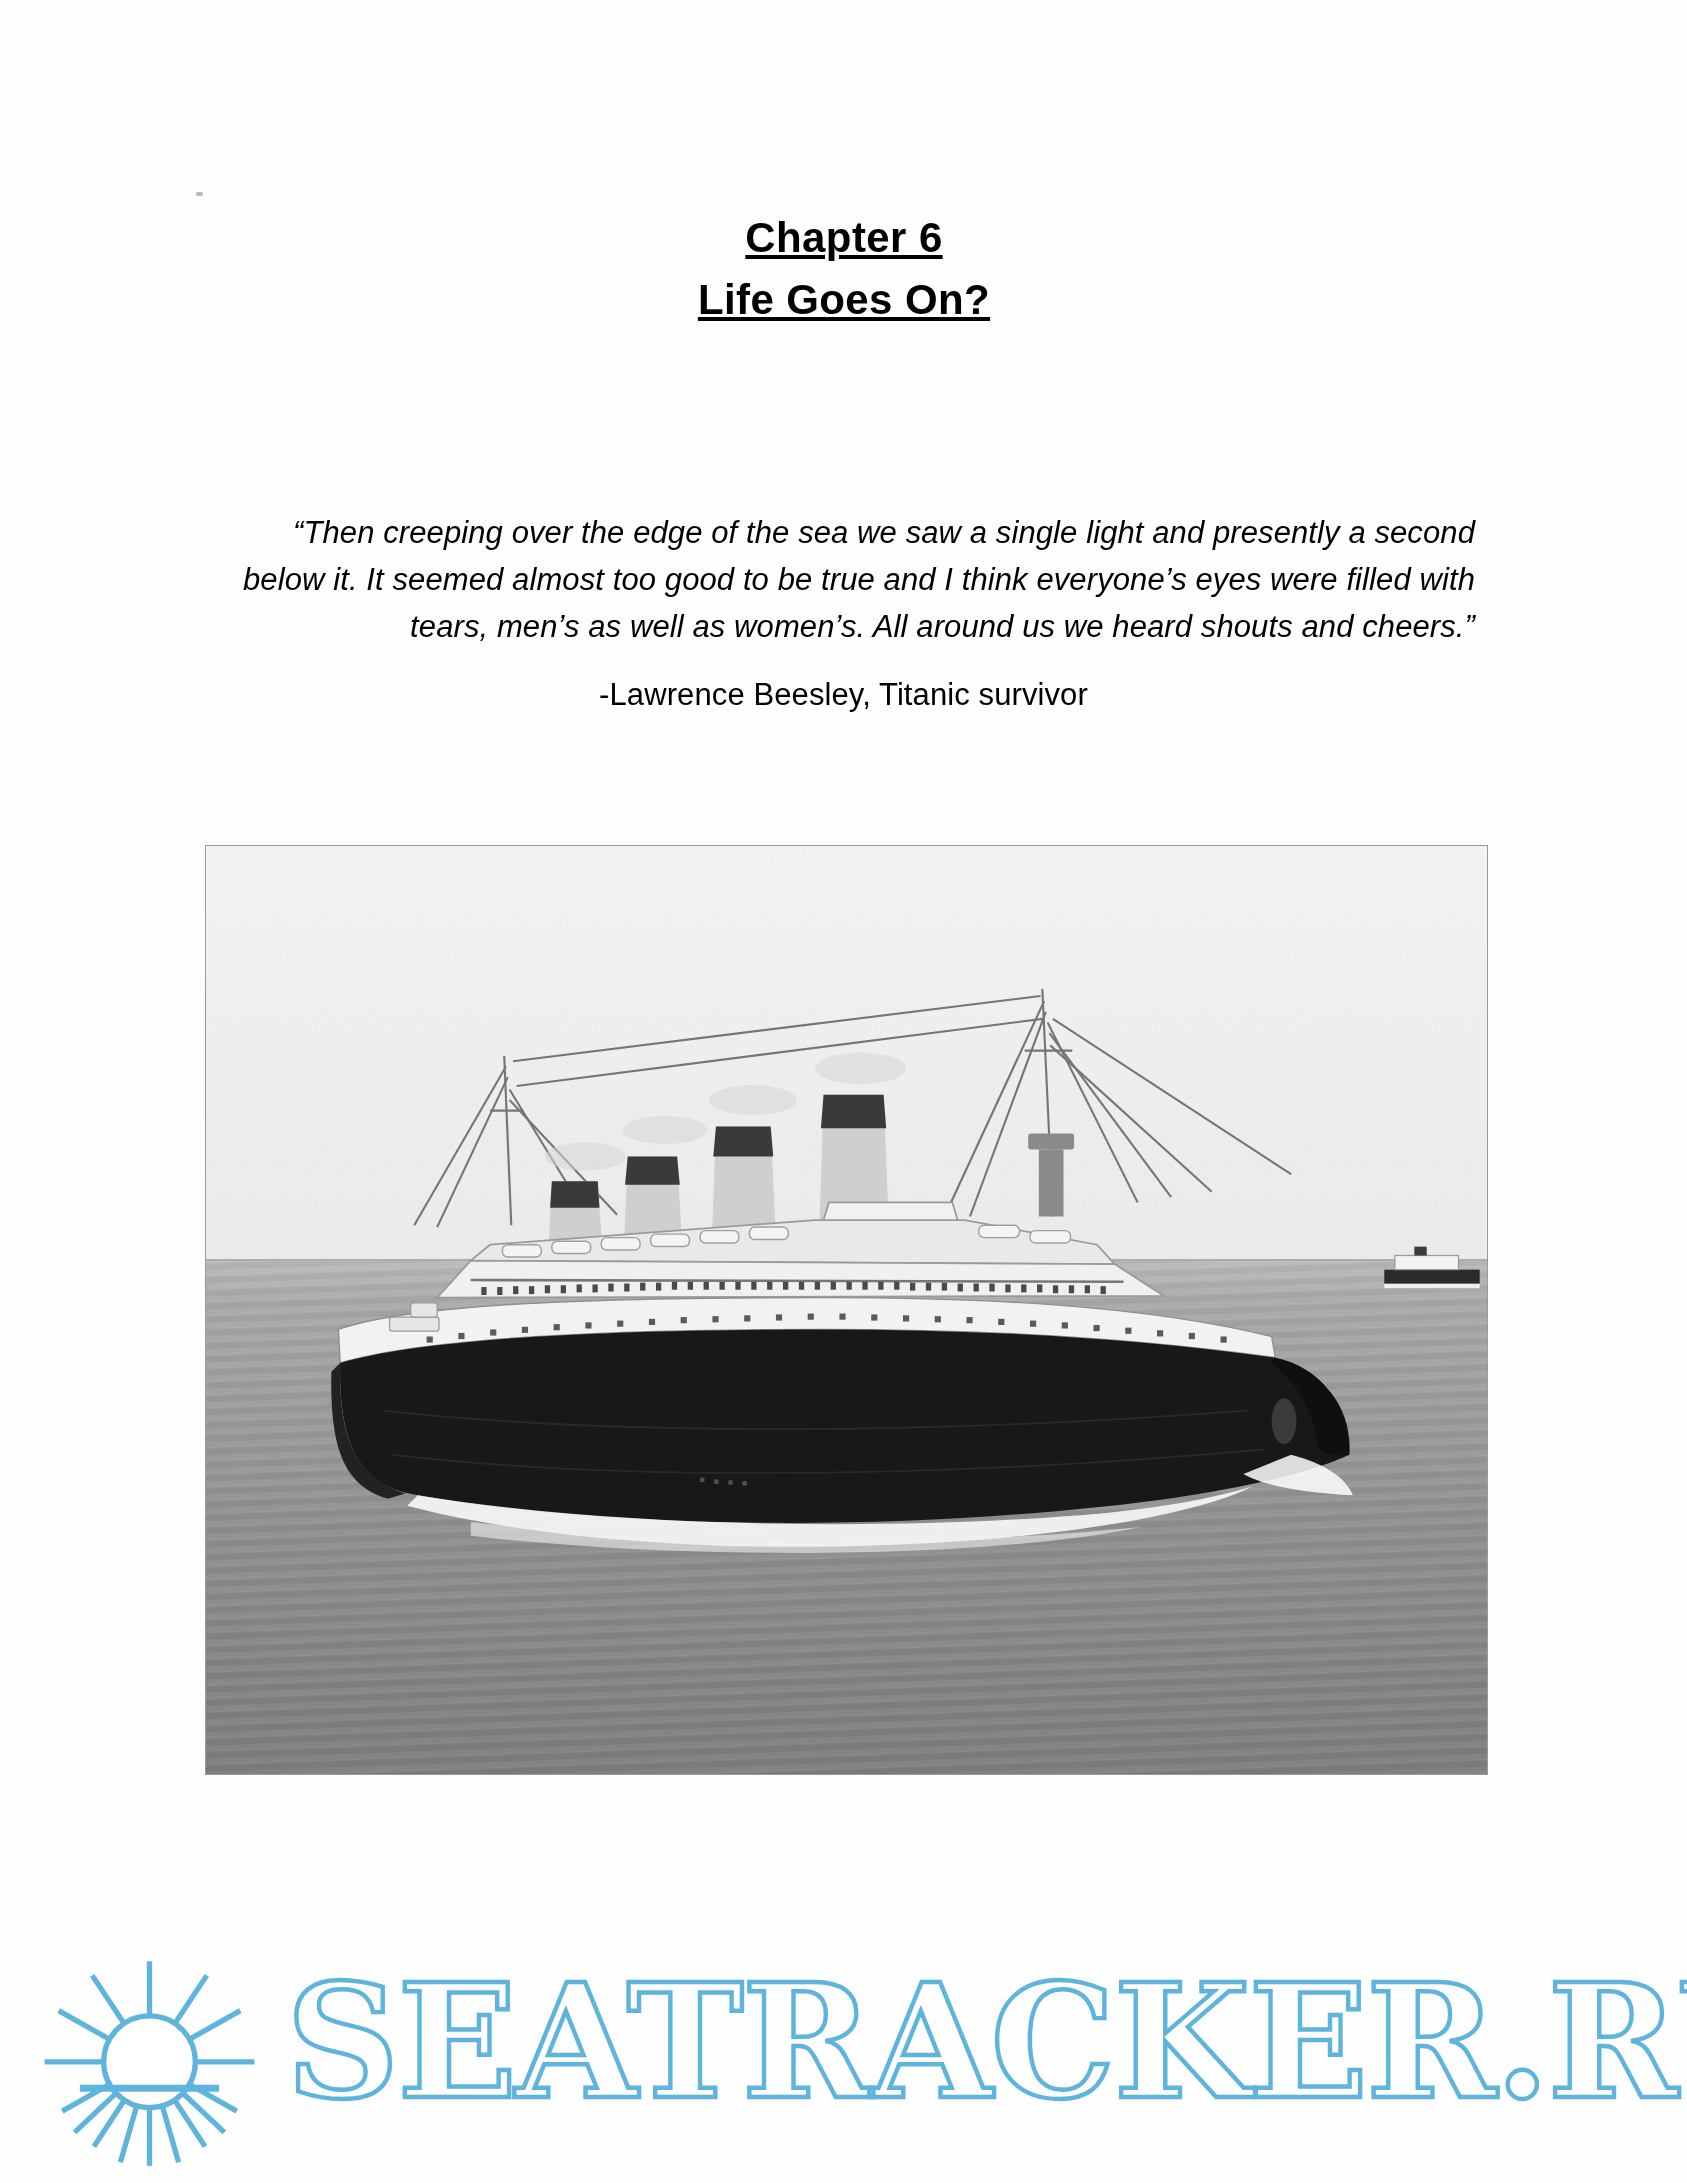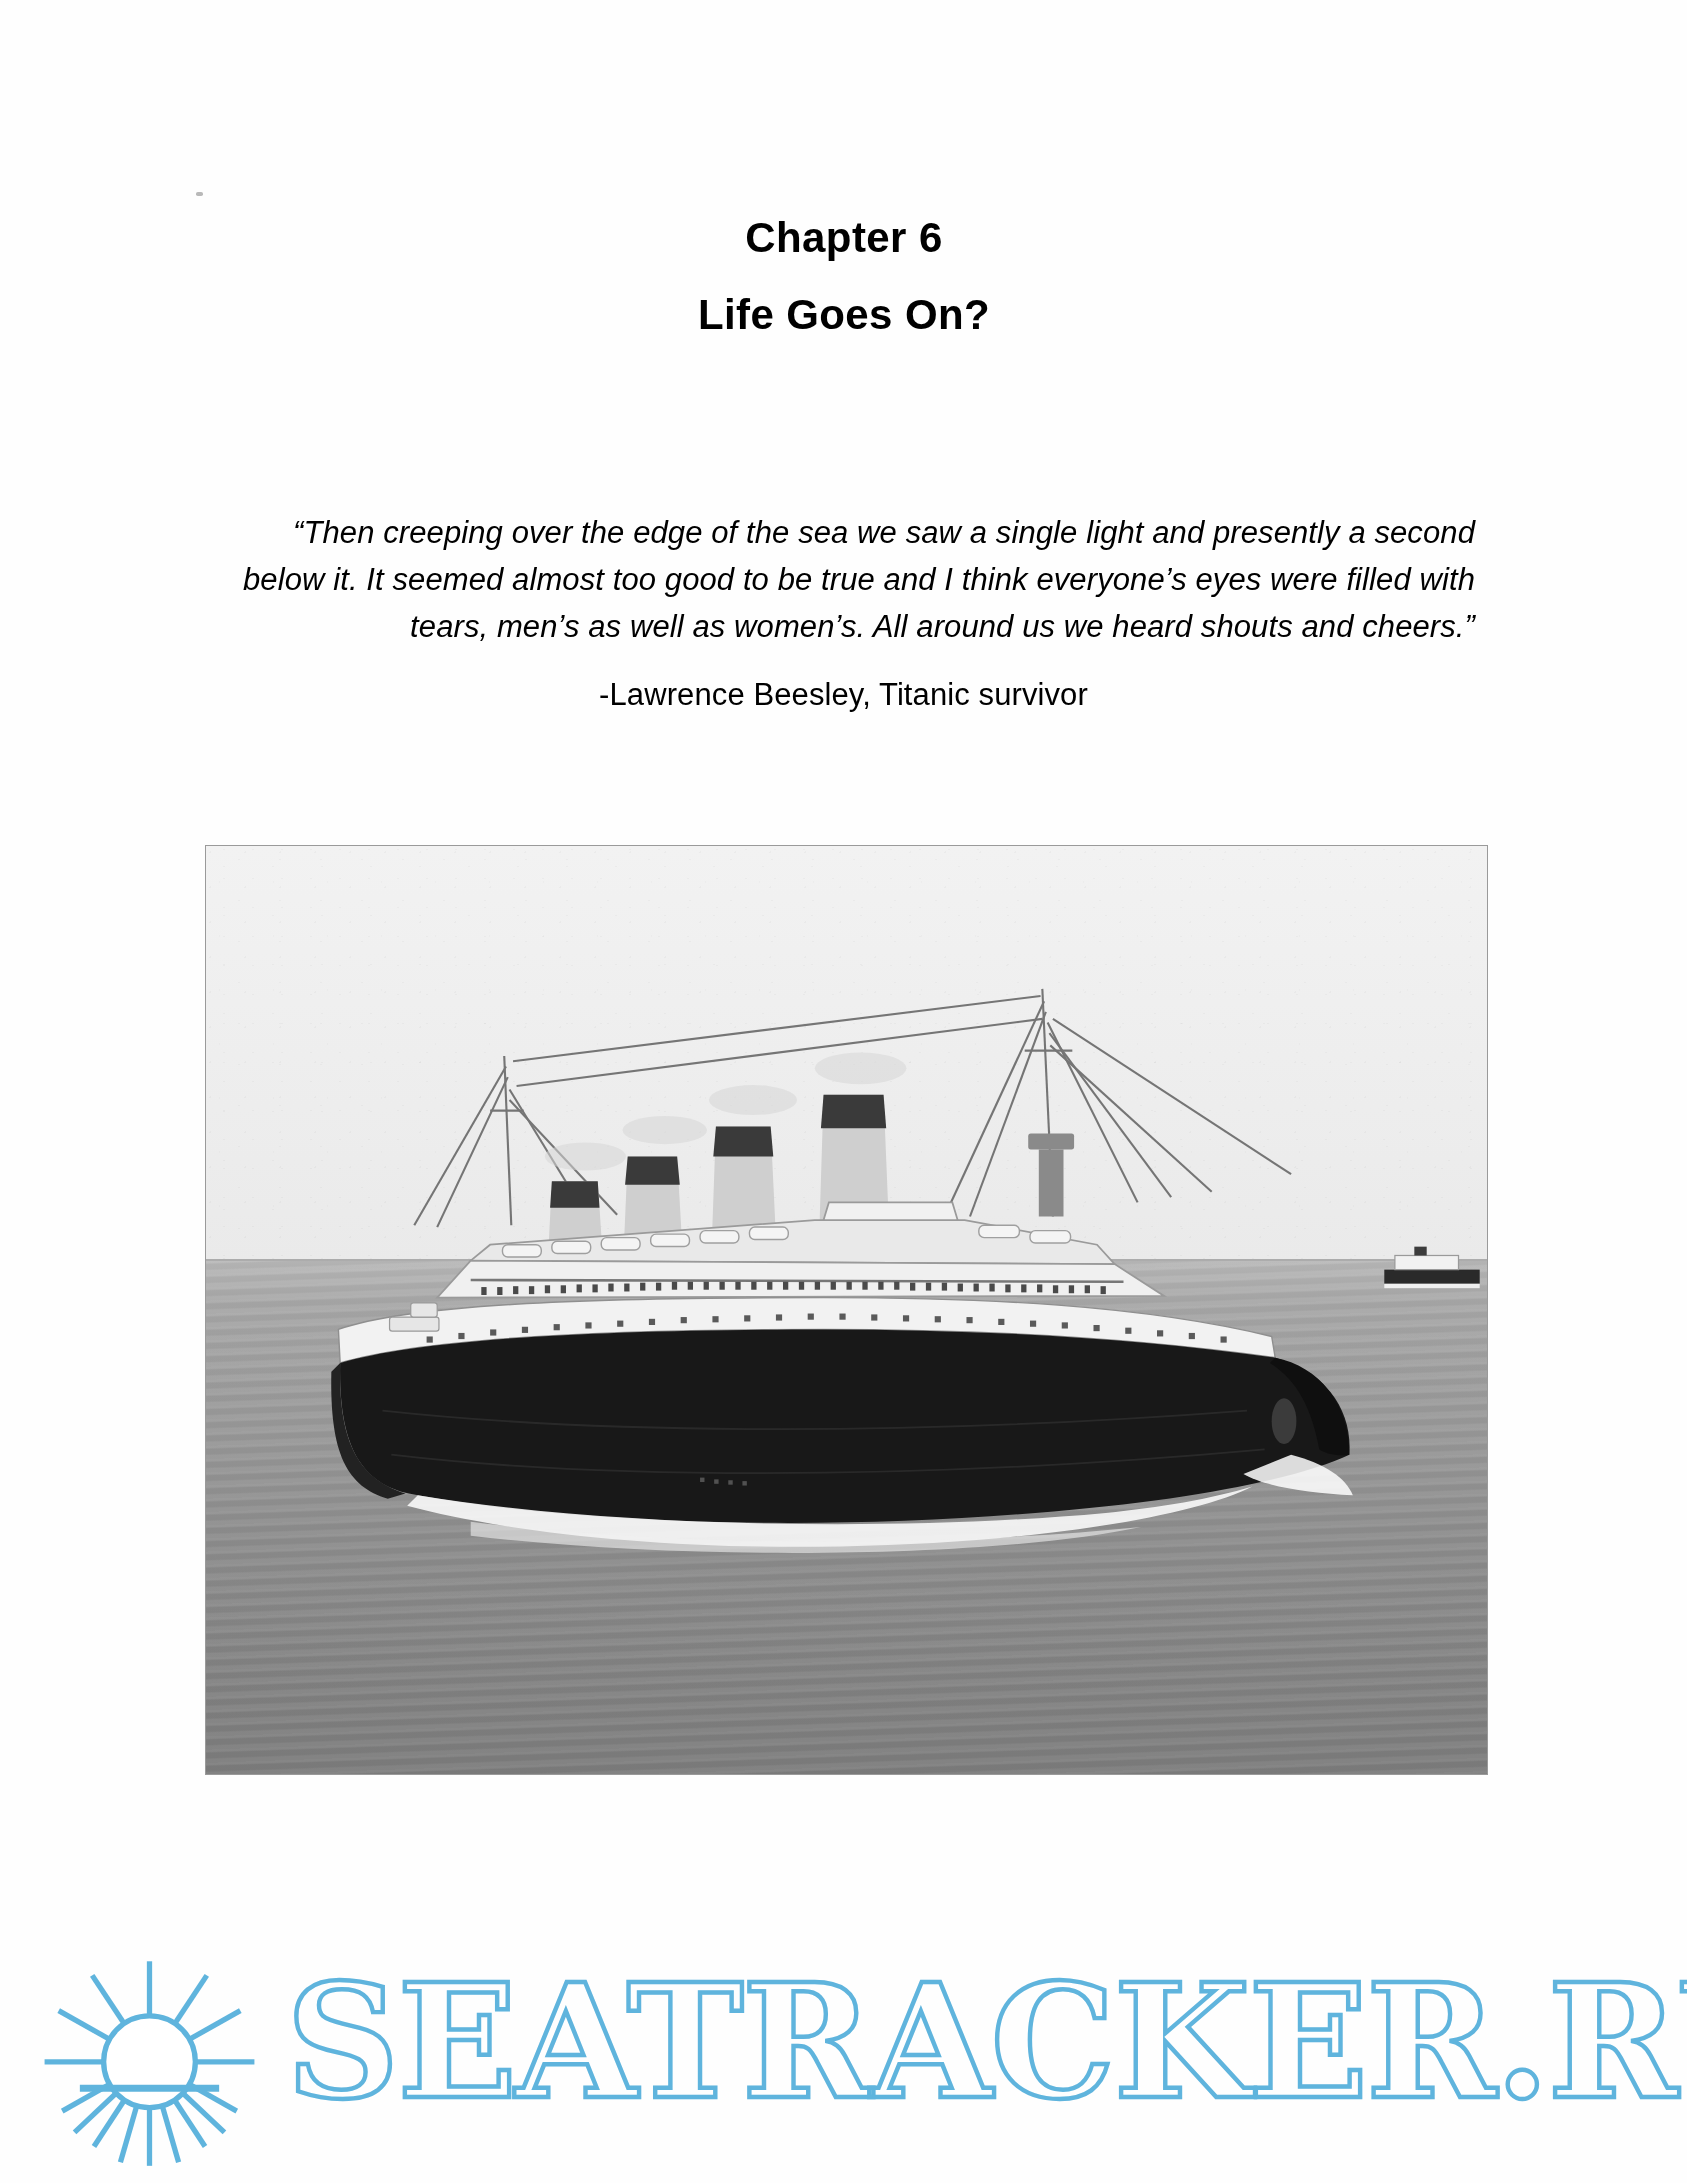--- a/index.html
+++ b/index.html
@@ -38,24 +38,25 @@
   .chapter-head {
     position: absolute;
     left: 0;
     right: 0;
     top: 210px;
     text-align: center;
     font-size: 42px;
     font-weight: bold;
     letter-spacing: 0.4px;
     line-height: 1.32;
+    text-decoration: underline;
   }
   .chapter-head .line2 {
     display: block;
-    margin-top: 22px;
+    margin-top: 7px;
   }
 
   
   .quote-block {
     position: absolute;
     left: 212px;
     top: 510px;
     width: 1263px;
   }
   .quote-text {

